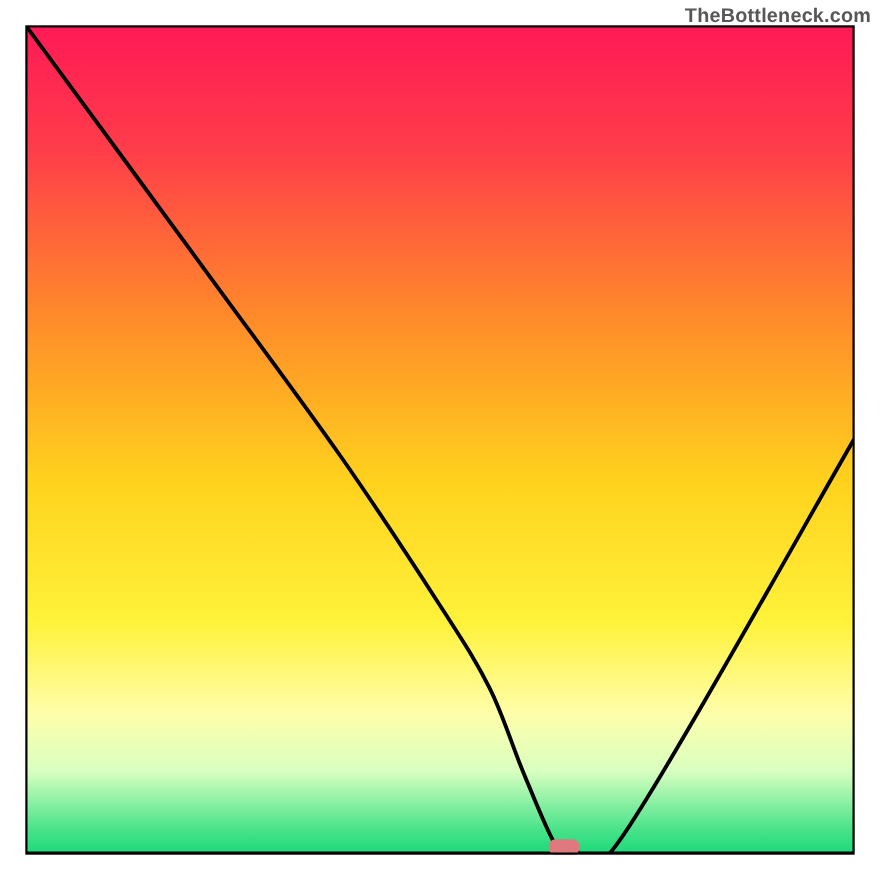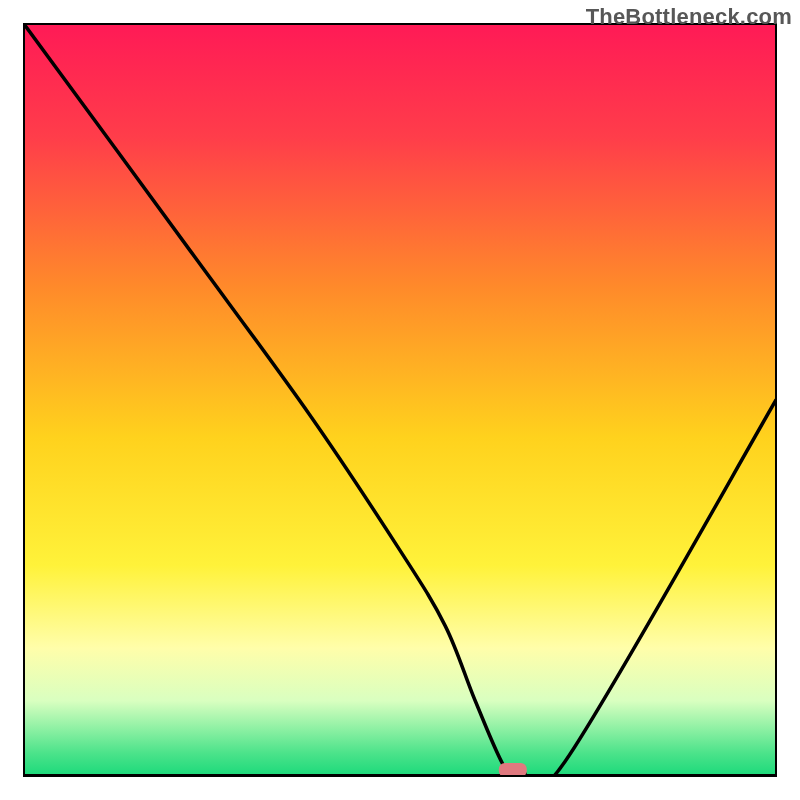--- a/index.html
+++ b/index.html
@@ -13,21 +13,21 @@
   }
   .chart-container {
     position: relative;
     width: 800px;
     height: 800px;
   }
   .watermark {
     position: absolute;
     top: 4px;
     right: 8px;
-    font-size: 22px;
+    font-size: 18px;
     font-weight: 600;
     color: #575757;
     letter-spacing: 0.2px;
     z-index: 10;
   }
   svg.plot {
     position: absolute;
     left: 0;
     top: 0;
     width: 800px;

